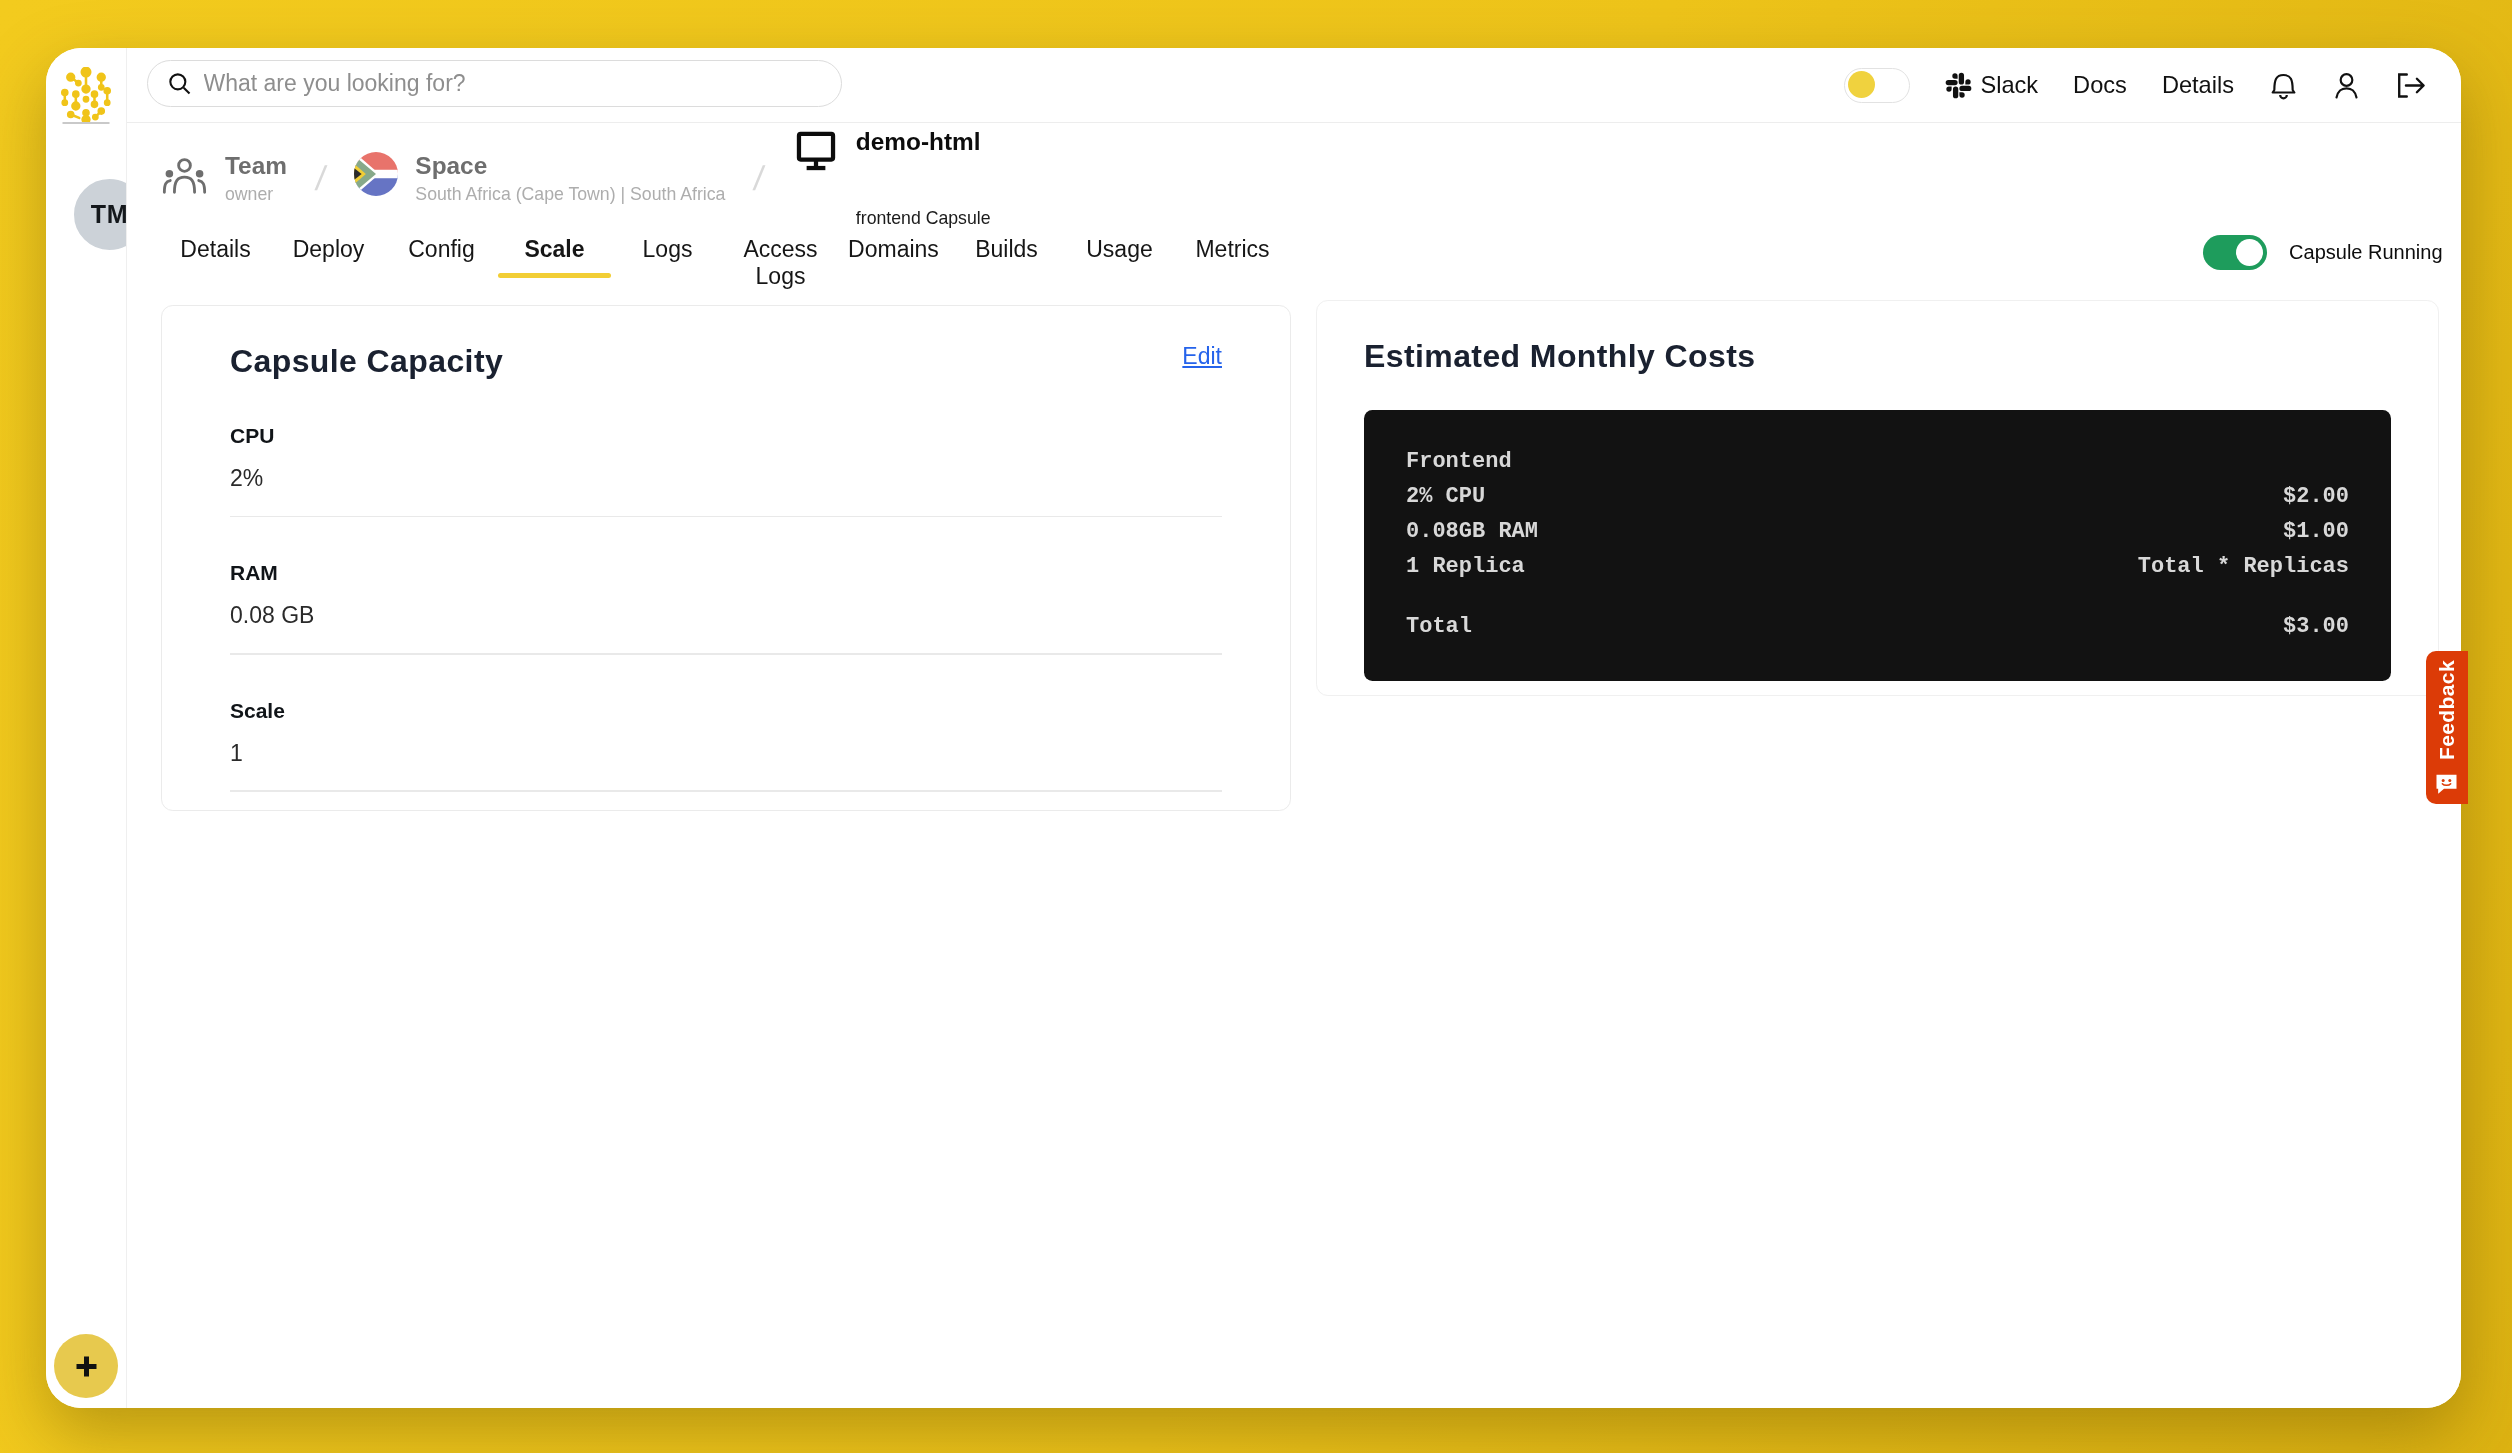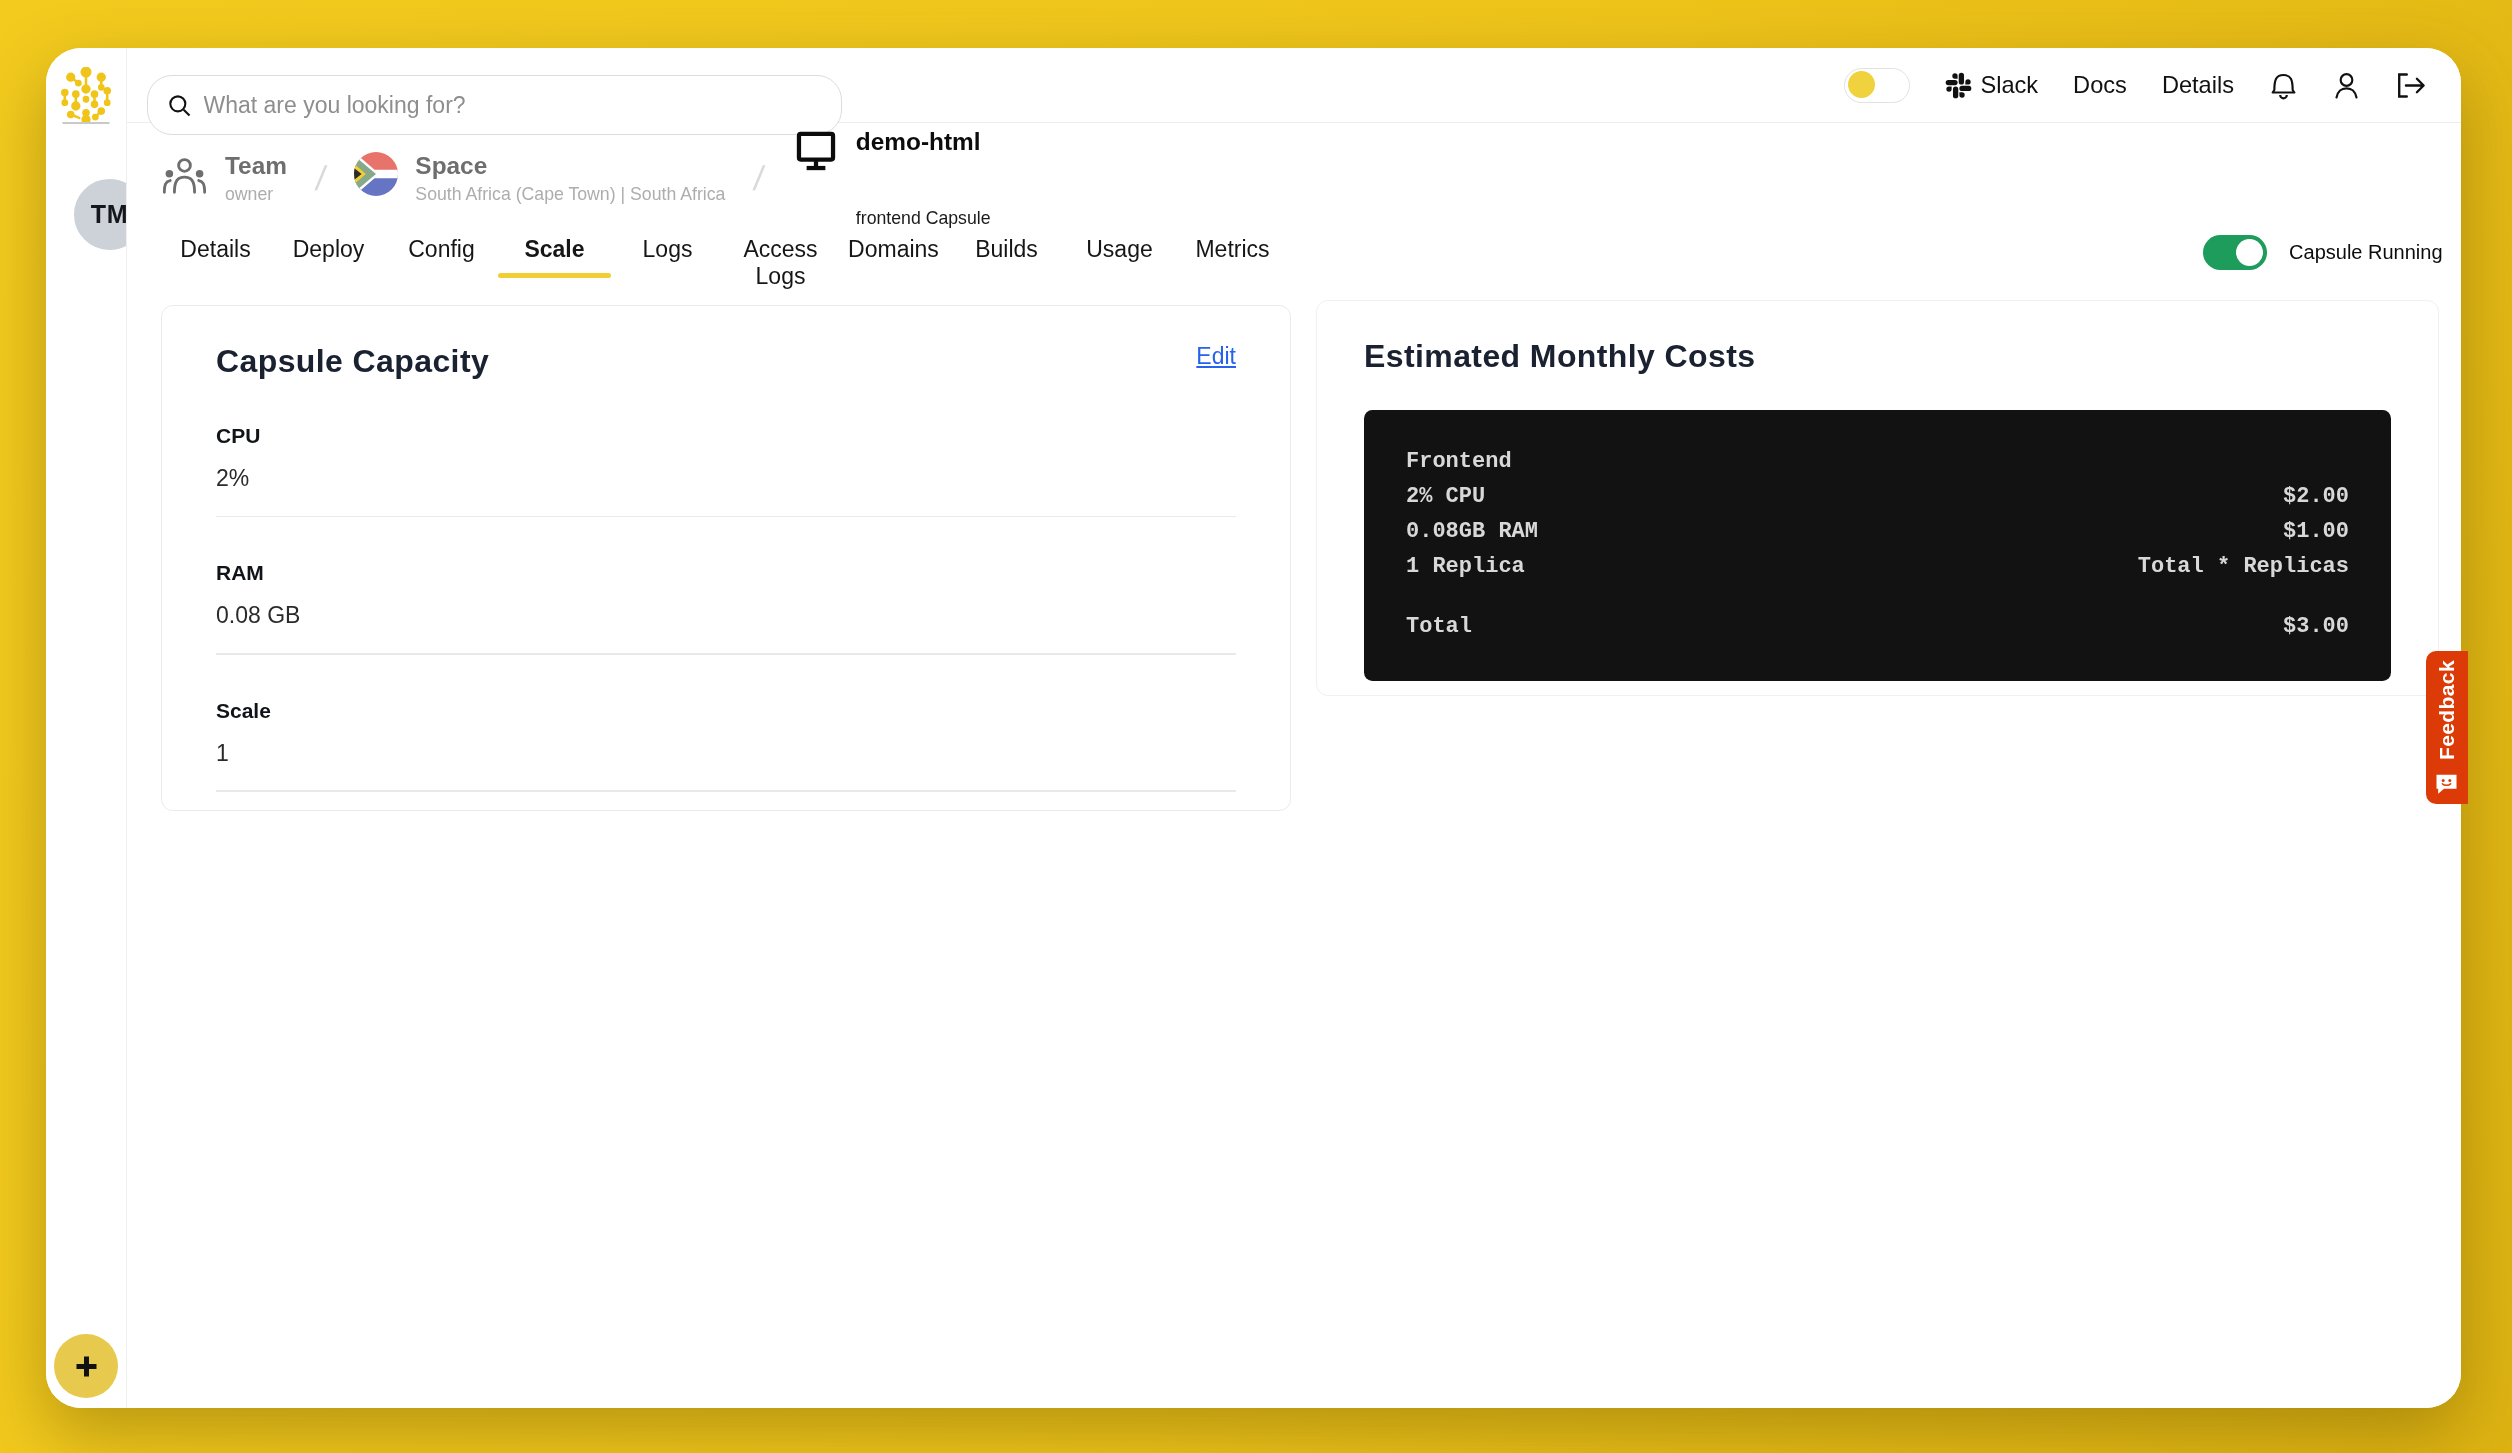--- a/index.html
+++ b/index.html
@@ -36,21 +36,21 @@
   
   .content{
     position:absolute;left:80px;top:0;right:0;bottom:0;
     border-left:0.8px solid #efefef;border-radius:0 35px 35px 0;background:#fff;
   }
   .topbar{
     position:absolute;left:0;right:0;top:0;height:74px;
     border-bottom:1.7px solid #ededed;
   }
   .search{
-    position:absolute;left:20px;top:27px;width:695px;height:60px;
+    position:absolute;left:20px;top:12px;width:695px;height:47px;
     border:1.7px solid #dcdcdc;border-radius:25px;box-sizing:border-box;
     display:flex;align-items:center;padding:0 18.5px;background:#fff;
   }
   .search input{
     border:none;outline:none;flex:1;font-size:23px;color:#444;margin-left:10px;
     font-family:"Liberation Sans",sans-serif;background:transparent;
   }
   .search input::placeholder{color:#8e8e8e;}
   .topright{
     position:absolute;right:34px;top:0;height:74px;
@@ -95,21 +95,21 @@
   }
   .run-toggle{
     width:64px;height:35px;border-radius:18.5px;background:#1E9C5C;position:relative;cursor:pointer;border:none;
   }
   .run-knob{position:absolute;right:4.2px;top:4.2px;width:27px;height:27px;border-radius:50%;background:#fff;}
   .run-label{font-size:20px;color:#0d0d0d;font-weight:500;}
   
   .card{
     position:absolute;background:#fff;border:1.7px solid #ebebeb;border-radius:11.8px;box-sizing:border-box;
   }
-  .card-capacity{left:34px;top:257px;width:1130px;height:506px;padding:37px 54px;}
+  .card-capacity{left:34px;top:257px;width:1130px;height:506px;padding:37px 68px;}
   .card-costs{left:1189px;top:252px;width:1123px;height:396px;padding:37px 47px;border-color:#f0f0f0;}
   .card-title{font-size:32px;font-weight:bold;color:#1a2130;letter-spacing:0.4px;}
   .card-head{display:flex;justify-content:space-between;align-items:flex-start;}
   .edit-link{font-size:23px;color:#2563EB;text-decoration:underline;cursor:pointer;font-weight:500;}
   .cap-section{margin-top:44px;}
   .cap-label{font-size:21px;font-weight:bold;color:#101418;}
   .cap-value{font-size:23px;color:#2a2a2a;margin-top:17px;}
   .cap-divider{height:1.7px;background:#e9e9e9;margin-top:23.6px;}
   
   .cost-box{

